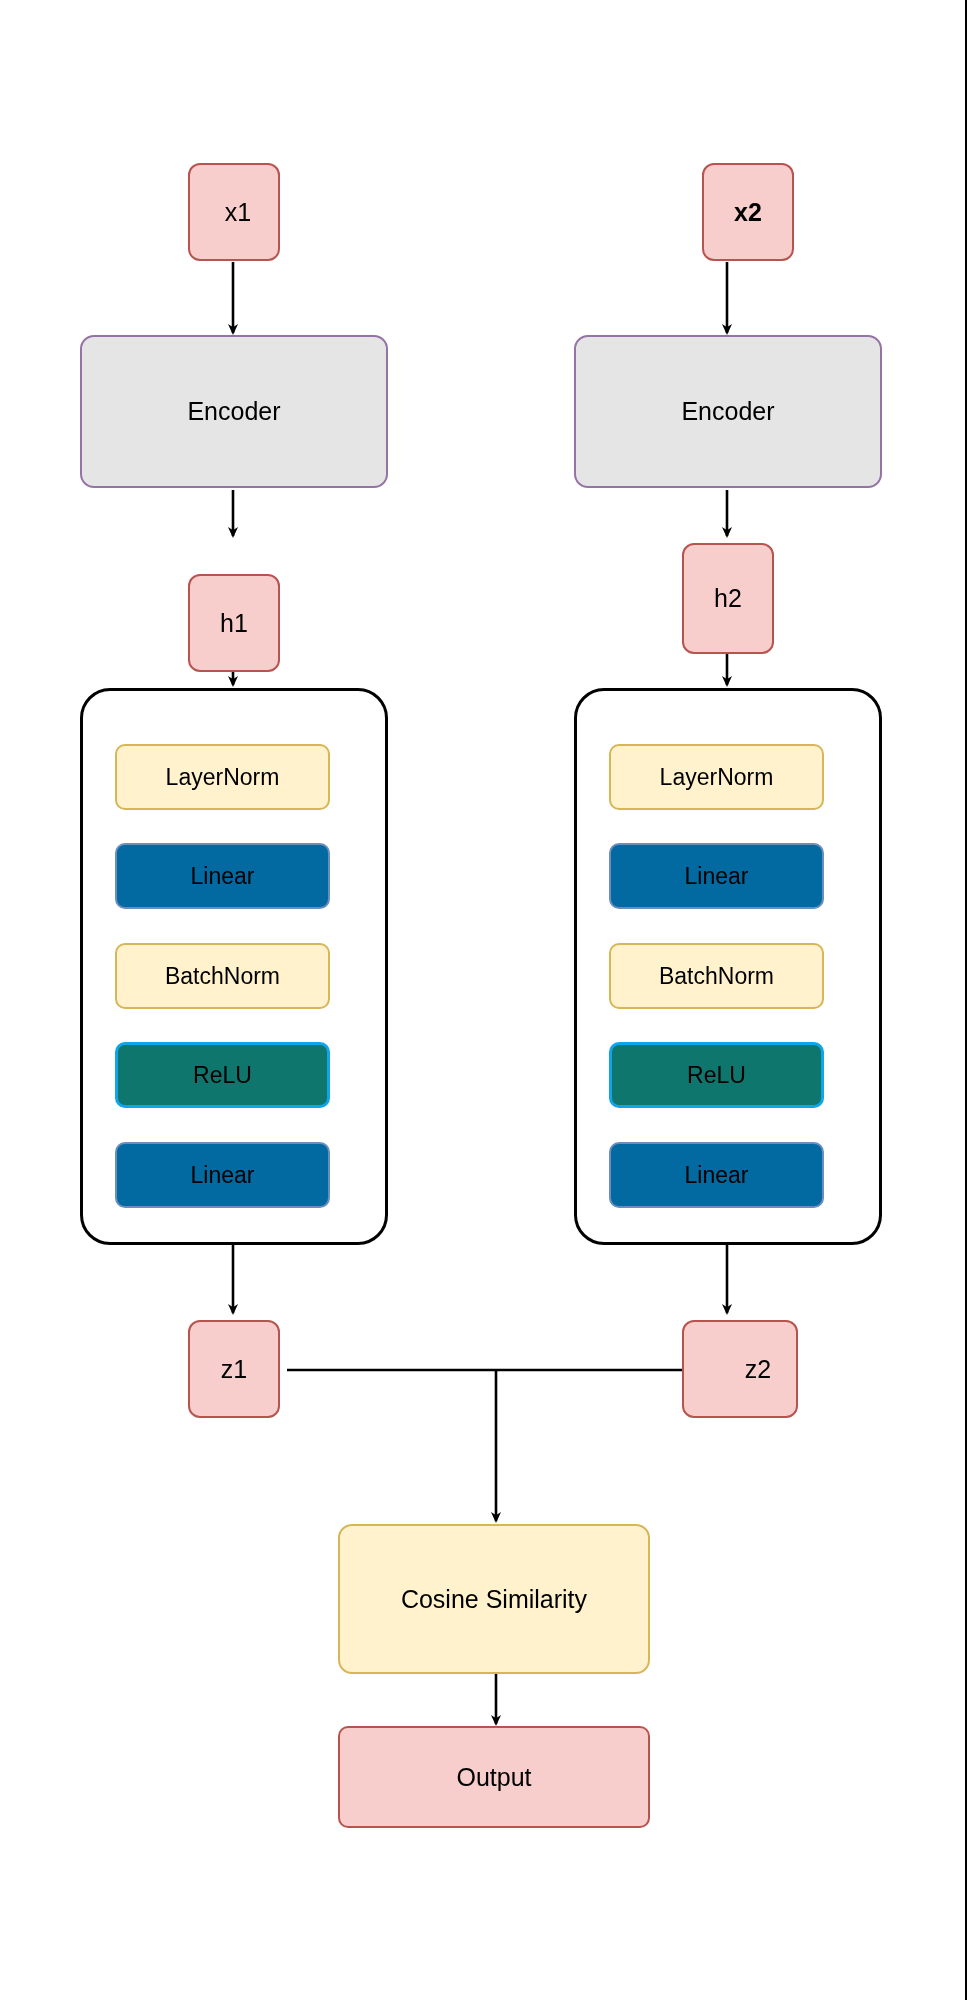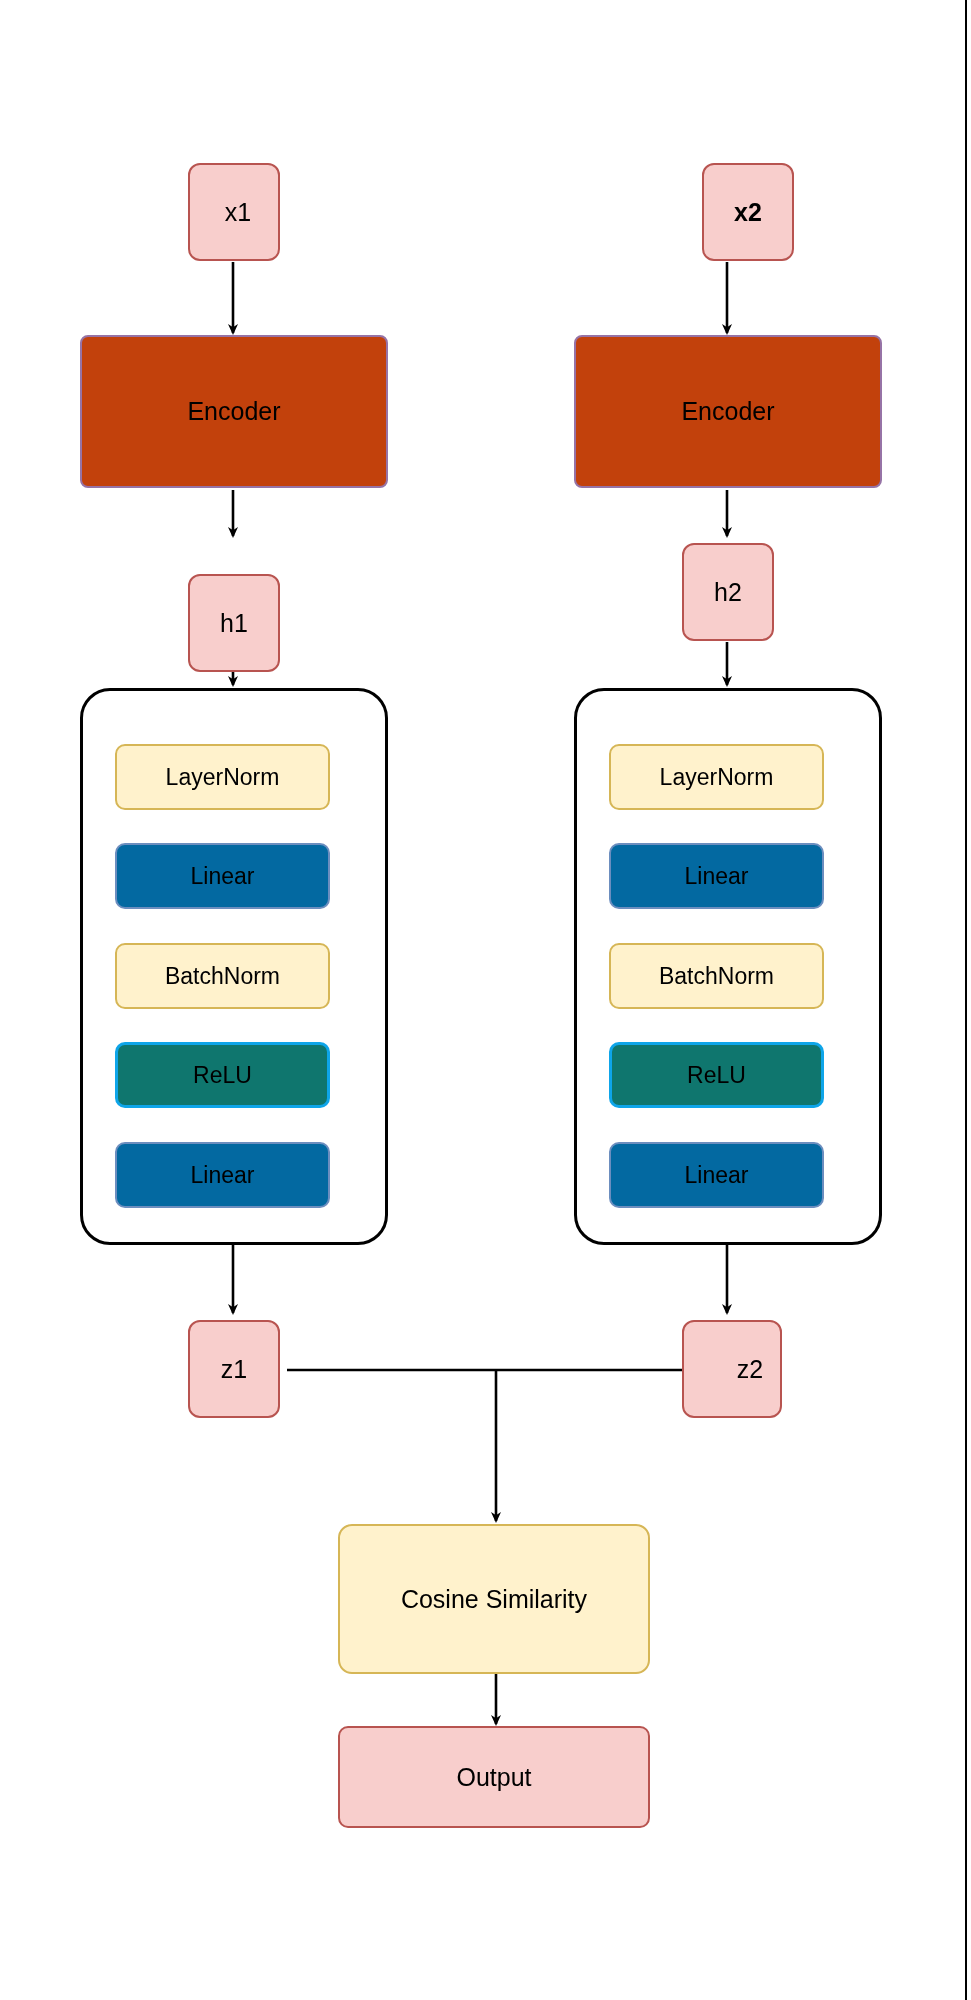--- a/index.html
+++ b/index.html
@@ -7,21 +7,21 @@
        font-family:"Liberation Sans","DejaVu Sans",sans-serif;color:#000;}
   #canvas{position:absolute;left:0;top:0;width:971px;height:2000px;}
   .page-edge{position:absolute;top:0;right:4px;width:0;height:2000px;
              border-left:2px solid #000;}
 
   .node{position:absolute;box-sizing:border-box;display:flex;
         align-items:center;justify-content:center;text-align:center;
         line-height:1.15;}
   .n-var{background:#f8cecc;border:2px solid #b85450;border-radius:12px;font-size:25px;}
   .n-var.bold{font-weight:bold;}
-  .n-enc{background:#c2410c;border:2px solid #9673a6;border-radius:8px;font-size:25px;}
+  .n-enc{background:#e5e5e5;border:2px solid #9673a6;border-radius:14px;font-size:25px;}
   .n-norm{background:#fff2cc;border:2px solid #d6b656;border-radius:10px;font-size:23px;}
   .n-lin{background:#0369a1;border:2px solid #6c8ebf;border-radius:10px;font-size:23px;}
   .n-act{background:#0f766e;border:3px solid #0ea5e9;border-radius:10px;font-size:23px;}
   .n-cos{background:#fff2cc;border:2px solid #d6b656;border-radius:14px;font-size:25px;}
   .n-out{background:#f8cecc;border:2px solid #b85450;border-radius:10px;font-size:25px;}
 
   .proj-box{position:absolute;box-sizing:border-box;background:#ffffff;
             border:3px solid #000;border-radius:30px;}
 
   svg.edges{position:absolute;left:0;top:0;width:971px;height:2000px;
@@ -75,30 +75,30 @@
   <div class="node n-norm" style="left:115px;top:943px;width:215px;height:66px;">BatchNorm</div>
   <div class="node n-act" style="left:115px;top:1042px;width:215px;height:66px;">ReLU</div>
   <div class="node n-lin" style="left:115px;top:1142px;width:215px;height:66px;">Linear</div>
 
   <div class="node n-var" style="left:188px;top:1320px;width:92px;height:98px;">z1</div>
 
   <div class="node n-var bold" style="left:682px;top:163px;width:92px;height:98px;margin-left:20px;">x2</div>
 
   <div class="node n-enc" style="left:574px;top:335px;width:308px;height:153px;">Encoder</div>
 
-  <div class="node n-var" style="left:682px;top:543px;width:92px;height:98px;">h2</div>
+  <div class="node n-var" style="left:682px;top:543px;width:92px;height:111px;">h2</div>
 
   <div class="proj-box" style="left:574px;top:688px;width:308px;height:557px;"></div>
 
   <div class="node n-norm" style="left:609px;top:744px;width:215px;height:66px;">LayerNorm</div>
   <div class="node n-lin" style="left:609px;top:843px;width:215px;height:66px;">Linear</div>
   <div class="node n-norm" style="left:609px;top:943px;width:215px;height:66px;">BatchNorm</div>
   <div class="node n-act" style="left:609px;top:1042px;width:215px;height:66px;">ReLU</div>
   <div class="node n-lin" style="left:609px;top:1142px;width:215px;height:66px;">Linear</div>
 
-  <div class="node n-var" style="left:682px;top:1320px;width:100px;height:98px;padding-left:36px;">z2</div>
+  <div class="node n-var" style="left:682px;top:1320px;width:116px;height:98px;padding-left:36px;">z2</div>
 
   <div class="node n-cos" style="left:338px;top:1524px;width:312px;height:150px;">Cosine Similarity</div>
 
   <div class="node n-out" style="left:338px;top:1726px;width:312px;height:102px;">Output</div>
 
   <div class="page-edge"></div>
 </div>
 
 </body></html>

